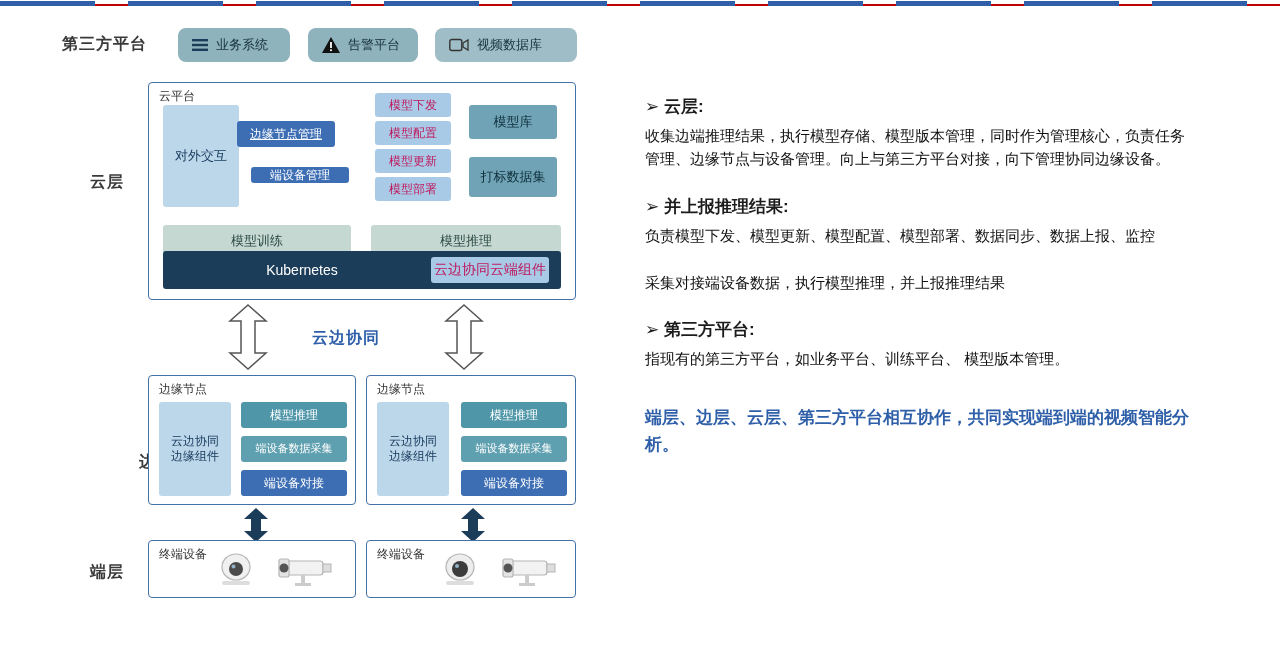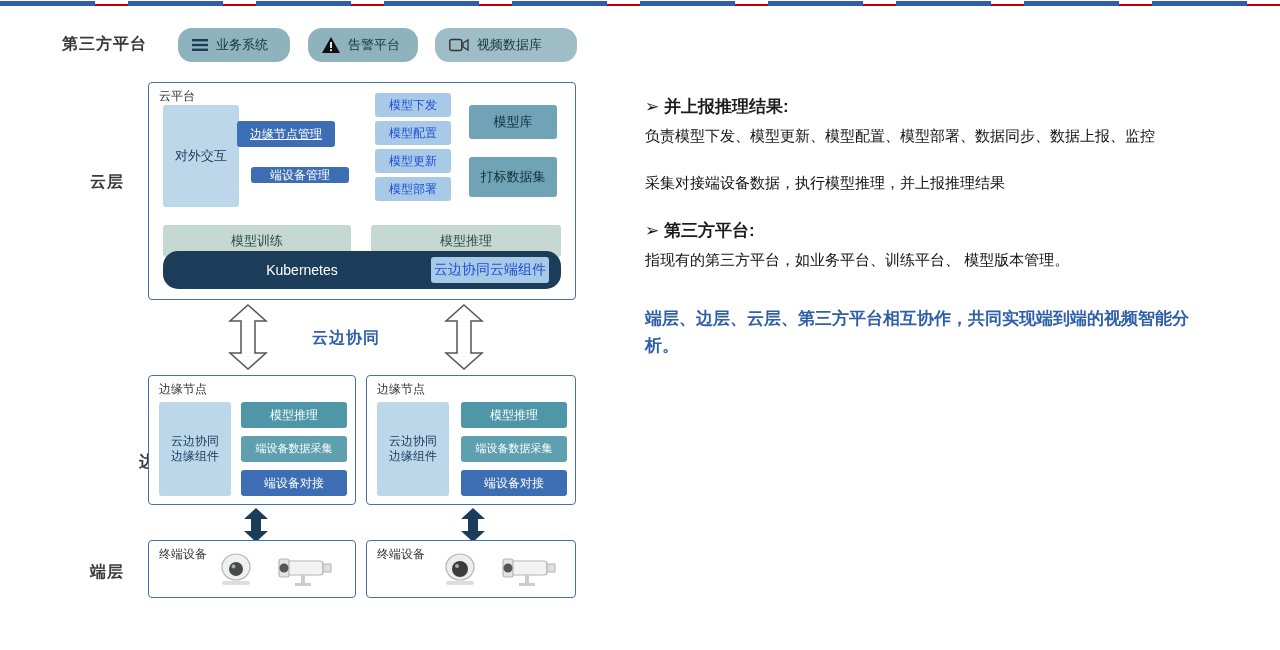--- a/index.html
+++ b/index.html
@@ -8,39 +8,39 @@
 
   
   .deco { position:absolute; top:0; left:0; width:1280px; height:8px; }
   .deco-red { position:absolute; top:4px; left:0; width:100%; height:2px; background:#C00000; }
   .deco-blue { position:absolute; top:1px; left:0; width:100%; height:5px;
     background:repeating-linear-gradient(90deg,#2E5FA8 0 95px,transparent 95px 128px); }
 
   .layer-label { position:absolute; font-size:16px; font-weight:bold; color:#3a3a3a; letter-spacing:1px; }
 
   
-  .tp-btn { position:absolute; top:28px; height:34px; background:#8FB3BC; border-radius:14px;
+  .tp-btn { position:absolute; top:28px; height:34px; background:#8FB3BC; border-radius:8px;
     display:flex; align-items:center; gap:8px; padding:0 14px; color:#16323c; font-size:13px; }
   .tp-btn .ic { display:flex; align-items:center; }
 
   
   .frame { position:absolute; background:#fff; border:1.5px solid #4472A8; border-radius:4px; }
   .frame-title { position:absolute; left:10px; top:5px; font-size:12px; color:#333; }
 
   .chip { position:absolute; display:flex; align-items:center; justify-content:center;
     text-align:center; border-radius:3px; font-size:12px; line-height:1.25; }
   .c-pale   { background:#BCD6EA; color:#17395c; }
   .c-mid    { background:#3D6EB4; color:#ffffff; }
-  .c-light  { background:#A9CAE6; color:#1d4ed8;text-align:center; }
+  .c-light  { background:#A9CAE6; color:#be185d;text-align:center; }
   .c-teal   { background:#6FA3B5; color:#0e2e3a; }
   .c-sage   { background:#C6D8D2; color:#2c4a44;margin-top:14px; }
   .c-tealdk { background:#4E96A8; color:#ffffff; }
   .c-tealmd { background:#5FA0B0; color:#ffffff; }
 
-  .k8s-bar { position:absolute; background:#1C3D59; border-radius:15px; display:flex; align-items:center; justify-content:center; }
+  .k8s-bar { position:absolute; background:#1C3D59; border-radius:3px; display:flex; align-items:center; justify-content:center; }
   .k8s-label { color:#fff; font-size:14px; margin-right:120px; }
   .k8s-chip { position:absolute; right:12px; top:6px; width:118px; height:26px; font-size:14px; }
 
   .collab-label { position:absolute; font-size:16px; font-weight:bold; color:#2E5FA8; letter-spacing:1px; }
 
   .arrow { position:absolute; }
 
   .cam-row { position:absolute; display:flex; align-items:flex-end; gap:16px; }
 
   
@@ -202,20 +202,24 @@
           <rect x="48" y="11" width="8" height="8" fill="#dddddd" stroke="#b5b5b5" stroke-width="1"></rect>
           <rect x="26" y="22" width="4" height="8" fill="#cccccc"></rect>
           <rect x="20" y="30" width="16" height="3" fill="#cccccc"></rect>
         </svg>
       </span>
     </div>
   </div>
 
   <div class="right-panel">
     <div class="rp-section">
+      <div class="rp-heading">➢  云层:</div>
+      <div class="rp-body">收集边端推理结果，执行模型存储、模型版本管理，同时作为管理核心，负责任务管理、边缘节点与设备管理。向上与第三方平台对接，向下管理协同边缘设备。</div>
+    </div>
+    <div class="rp-section">
       <div class="rp-heading">➢  并上报推理结果:</div>
       <div class="rp-body">负责模型下发、模型更新、模型配置、模型部署、数据同步、数据上报、监控</div>
     </div>
     <div class="rp-section">
       <div class="rp-body">采集对接端设备数据，执行模型推理，并上报推理结果</div>
     </div>
     <div class="rp-section">
       <div class="rp-heading">➢  第三方平台:</div>
       <div class="rp-body">指现有的第三方平台，如业务平台、训练平台、 模型版本管理。</div>
     </div>

